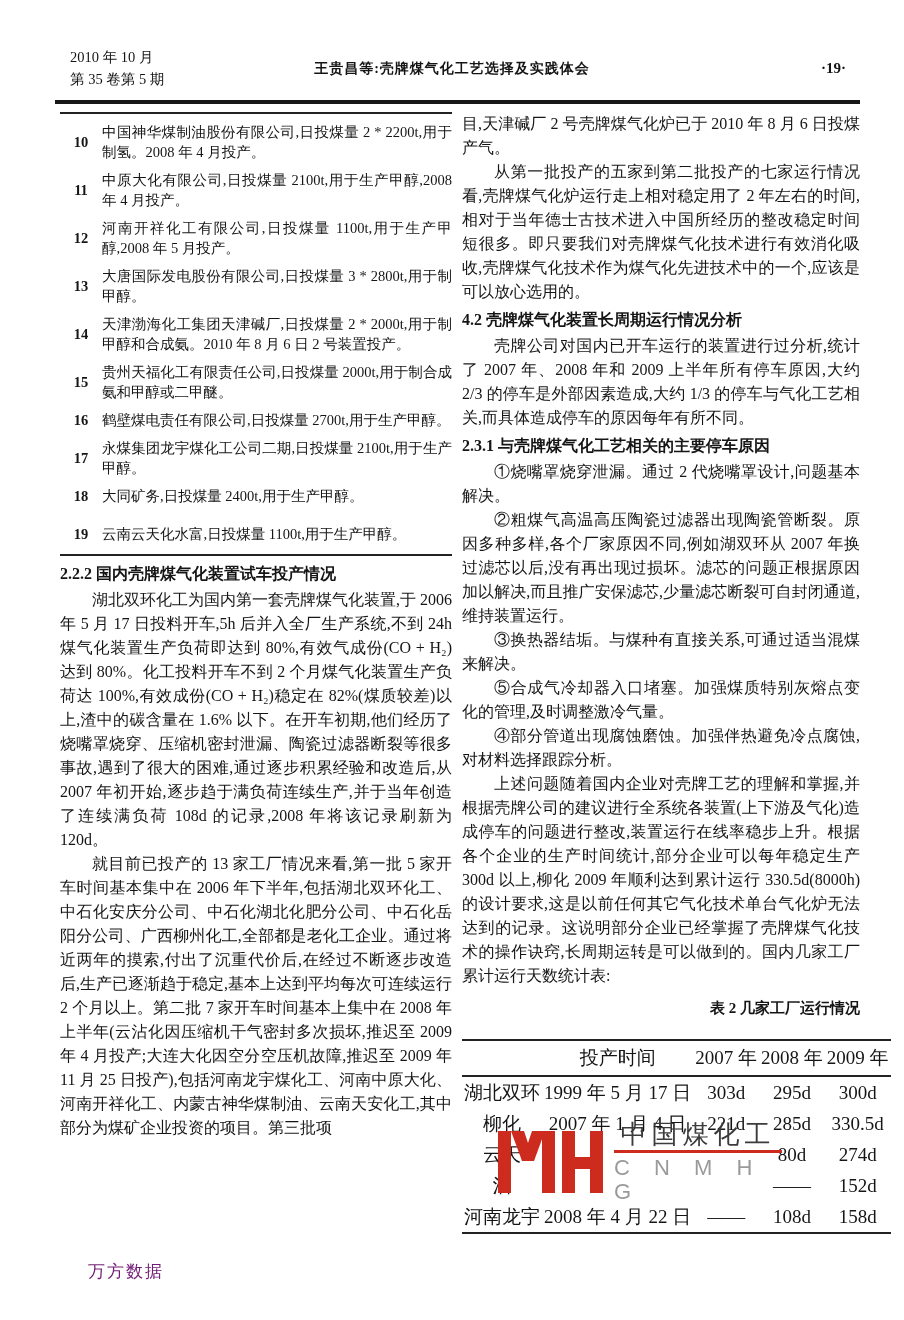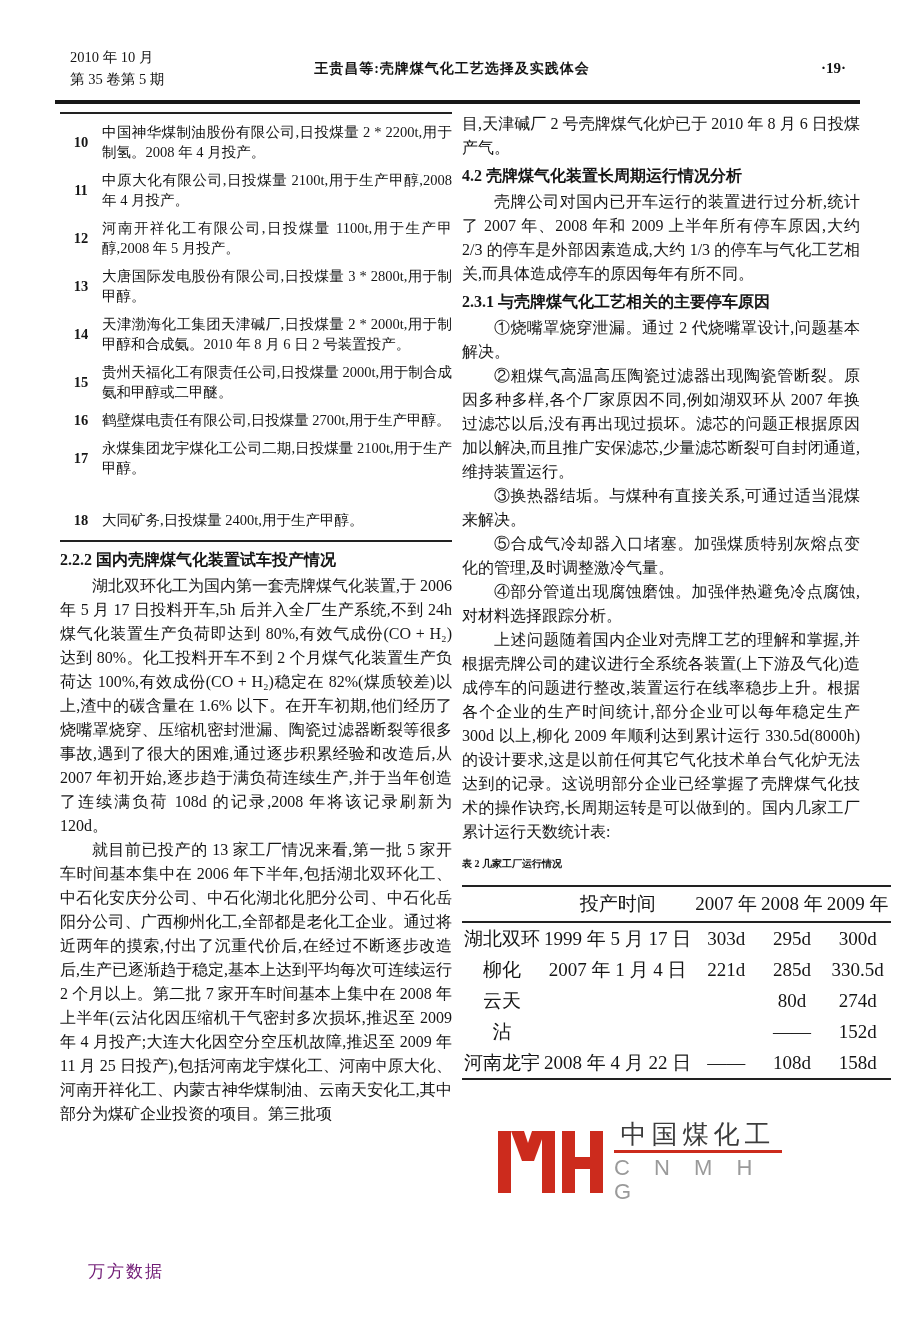--- a/index.html
+++ b/index.html
@@ -24,21 +24,21 @@
   .t1{border-top:2.5px solid #222;border-bottom:2.5px solid #222;padding:8px 0 10px 0;margin-bottom:6px;}
   .t1-row{display:flex;margin:0 0 8px 0;font-size:14.5px;line-height:20px;}
   .t1-row:last-child{margin-bottom:0;}
   .t1-no{flex:0 0 42px;text-align:center;font-weight:bold;align-self:center;}
   .t1-text{flex:1;text-align:justify;}
   
   .heading{font-weight:bold;margin:4px 0 2px 0;}
   p.body{margin:0;}
   .ind{text-indent:2em;}
   
-  .t2-caption{text-align:left;font-weight:bold;font-size:10px;margin:8px 0 9px 0;}
+  .t2-caption{text-align:right;font-weight:bold;font-size:15px;margin:8px 0 19px 0;}
   table.t2{width:100%;border-collapse:collapse;font-size:19px;
     border-top:2.5px solid #222;border-bottom:2.5px solid #222;}
   table.t2 th{font-weight:normal;border-bottom:2px solid #222;padding:5px 2px;white-space:nowrap;}
   table.t2 td{padding:3.5px 2px;text-align:center;white-space:nowrap;}
   table.t2 .c-name{width:88px;text-align:center;}
   table.t2 .c-time{width:142px;text-align:center;}
   table.t2 .c-y{width:56px;text-align:center;}
   
   .wm{position:absolute;left:498px;top:1124px;width:250px;height:76px;display:flex;align-items:center;}
   .wm-logo{flex:0 0 auto;margin-right:10px;}
@@ -90,32 +90,37 @@
           <div class="t1-text">贵州天福化工有限责任公司,日投煤量 2000t,用于制合成氨和甲醇或二甲醚。</div>
         </div>
       <div class="t1-row">
           <div class="t1-no">16</div>
           <div class="t1-text">鹤壁煤电责任有限公司,日投煤量 2700t,用于生产甲醇。</div>
         </div>
       <div class="t1-row">
           <div class="t1-no">17</div>
           <div class="t1-text">永煤集团龙宇煤化工公司二期,日投煤量 2100t,用于生产甲醇。</div>
         </div>
-      <div class="t1-row" style="margin-top:32px;">
+      <div class="t1-row" style="margin-top:8px;">
           <div class="t1-no">18</div>
           <div class="t1-text">大同矿务,日投煤量 2400t,用于生产甲醇。</div>
+        </div>
+      <div class="t1-row" style="margin-top:18px;">
+          <div class="t1-no">19</div>
+          <div class="t1-text">云南云天化水富,日投煤量 1100t,用于生产甲醇。</div>
         </div>
     </div>
     <div class="heading">2.2.2  国内壳牌煤气化装置试车投产情况</div>
     <p class="body ind">湖北双环化工为国内第一套壳牌煤气化装置,于 2006 年 5 月 17 日投料开车,5h 后并入全厂生产系统,不到 24h 煤气化装置生产负荷即达到 80%,有效气成份(CO + H₂)达到 80%。化工投料开车不到 2 个月煤气化装置生产负荷达 100%,有效成份(CO + H₂)稳定在 82%(煤质较差)以上,渣中的碳含量在 1.6% 以下。在开车初期,他们经历了烧嘴罩烧穿、压缩机密封泄漏、陶瓷过滤器断裂等很多事故,遇到了很大的困难,通过逐步积累经验和改造后,从 2007 年初开始,逐步趋于满负荷连续生产,并于当年创造了连续满负荷 108d 的记录,2008 年将该记录刷新为 120d。</p>
     <p class="body ind">就目前已投产的 13 家工厂情况来看,第一批 5 家开车时间基本集中在 2006 年下半年,包括湖北双环化工、中石化安庆分公司、中石化湖北化肥分公司、中石化岳阳分公司、广西柳州化工,全部都是老化工企业。通过将近两年的摸索,付出了沉重代价后,在经过不断逐步改造后,生产已逐渐趋于稳定,基本上达到平均每次可连续运行 2 个月以上。第二批 7 家开车时间基本上集中在 2008 年上半年(云沾化因压缩机干气密封多次损坏,推迟至 2009 年 4 月投产;大连大化因空分空压机故障,推迟至 2009 年 11 月 25 日投产),包括河南龙宇煤化工、河南中原大化、河南开祥化工、内蒙古神华煤制油、云南天安化工,其中部分为煤矿企业投资的项目。第三批项</p>
   </div>
 
   <div class="col col-right">
     <p class="body">目,天津碱厂 2 号壳牌煤气化炉已于 2010 年 8 月 6 日投煤产气。</p>
+    <p class="body ind">从第一批投产的五家到第二批投产的七家运行情况看,壳牌煤气化炉运行走上相对稳定用了 2 年左右的时间,相对于当年德士古技术进入中国所经历的整改稳定时间短很多。即只要我们对壳牌煤气化技术进行有效消化吸收,壳牌煤气化技术作为煤气化先进技术中的一个,应该是可以放心选用的。</p>
     <div class="heading">4.2   壳牌煤气化装置长周期运行情况分析</div>
     <p class="body ind">壳牌公司对国内已开车运行的装置进行过分析,统计了 2007 年、2008 年和 2009 上半年所有停车原因,大约 2/3 的停车是外部因素造成,大约 1/3 的停车与气化工艺相关,而具体造成停车的原因每年有所不同。</p>
     <div class="heading">2.3.1   与壳牌煤气化工艺相关的主要停车原因</div>
     <p class="body ind">①烧嘴罩烧穿泄漏。通过 2 代烧嘴罩设计,问题基本解决。</p>
     <p class="body ind">②粗煤气高温高压陶瓷过滤器出现陶瓷管断裂。原因多种多样,各个厂家原因不同,例如湖双环从 2007 年换过滤芯以后,没有再出现过损坏。滤芯的问题正根据原因加以解决,而且推广安保滤芯,少量滤芯断裂可自封闭通道,维持装置运行。</p>
     <p class="body ind">③换热器结垢。与煤种有直接关系,可通过适当混煤来解决。</p>
     <p class="body ind">⑤合成气冷却器入口堵塞。加强煤质特别灰熔点变化的管理,及时调整激冷气量。</p>
     <p class="body ind">④部分管道出现腐蚀磨蚀。加强伴热避免冷点腐蚀,对材料选择跟踪分析。</p>
     <p class="body ind">上述问题随着国内企业对壳牌工艺的理解和掌握,并根据壳牌公司的建议进行全系统各装置(上下游及气化)造成停车的问题进行整改,装置运行在线率稳步上升。根据各个企业的生产时间统计,部分企业可以每年稳定生产 300d 以上,柳化 2009 年顺利达到累计运行 330.5d(8000h)的设计要求,这是以前任何其它气化技术单台气化炉无法达到的记录。这说明部分企业已经掌握了壳牌煤气化技术的操作诀窍,长周期运转是可以做到的。国内几家工厂累计运行天数统计表:</p>
 

